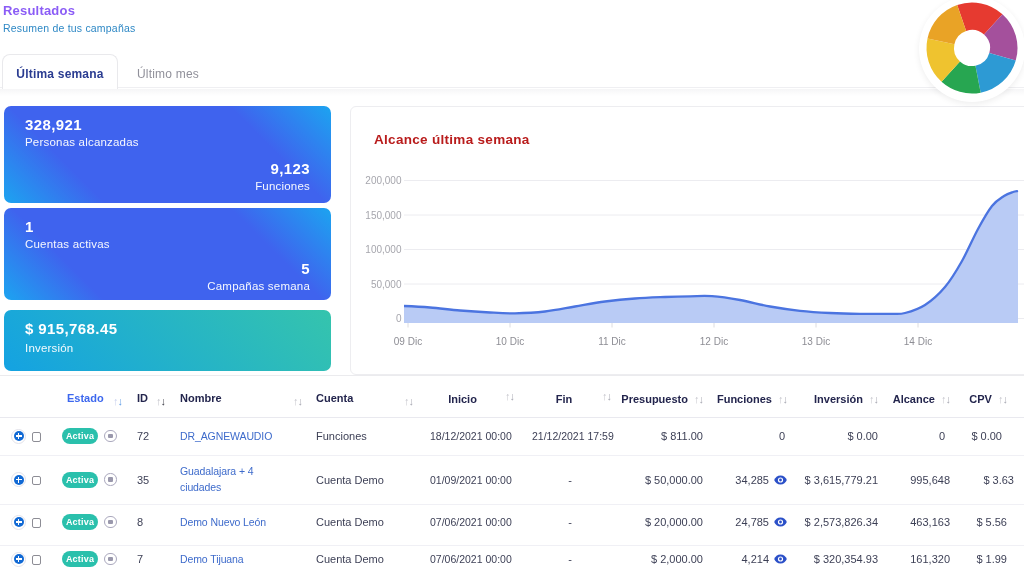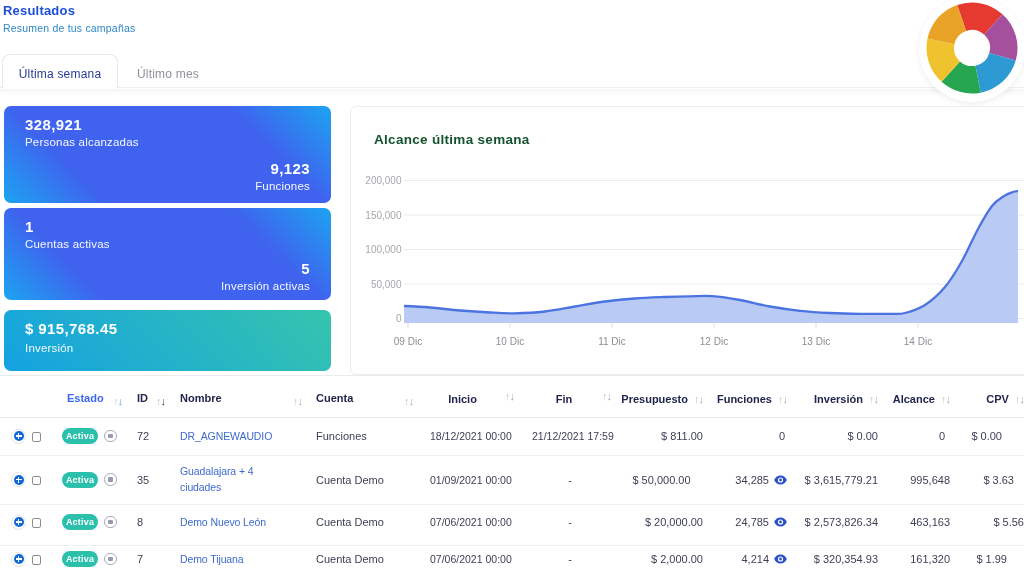--- a/index.html
+++ b/index.html
@@ -2,50 +2,50 @@
 <html><head>
 <meta charset="utf-8">
 <style>
   * { margin:0; padding:0; box-sizing:border-box; }
   html,body { width:1024px; height:569px; overflow:hidden; background:#fff;
     font-family:"Liberation Sans", sans-serif; }
   #page { position:relative; width:1024px; height:569px; background:#fff; }
   .abs { position:absolute; }
 
   
-  .h-title { left:3px; top:3px; font-size:13px; font-weight:bold; color:#1d4ed8; letter-spacing:.2px; }
+  .h-title { left:3px; top:3px; font-size:13px; font-weight:bold; color:#8b5cf6; letter-spacing:.2px; }
   .h-sub   { left:3px; top:22px; font-size:10.5px; color:#2e88c5; letter-spacing:.2px; }
 
   
   .logo-wrap { left:919px; top:-4px; width:106px; height:106px; border-radius:50%;
     background:#fff; box-shadow:0 2px 6px rgba(0,0,0,.07); z-index:30; }
 
   
   .tabbar { left:0; top:54px; width:1024px; height:34px; border-bottom:1px solid #efeff2; background:#fff; }
   .tab-active { left:2px; top:54px; width:116px; height:35px; background:#fff;
     border:1px solid #e9e9ec; border-bottom:none; border-radius:8px 8px 0 0; z-index:5;
-    text-align:center; line-height:39px; font-size:12px; font-weight:normal; color:#2a3c91; letter-spacing:.2px; }
+    text-align:center; line-height:39px; font-size:12px; font-weight:bold; color:#2a3c91; letter-spacing:.2px; }
   .tab-idle { left:118px; top:54px; width:100px; height:34px; text-align:center; line-height:40px;
     font-size:12px; color:#90909a; letter-spacing:.2px; }
 
   .panel-bottom { left:0; top:375px; width:1024px; height:1px; background:#ebebee; }
   .tab-shadow { left:0; top:89px; width:1024px; height:7px;
     background:linear-gradient(rgba(120,120,140,0.07), rgba(120,120,140,0)); }
 
   
   .gcard { left:4px; width:327px; border-radius:7px; color:#fff; }
   .gc-blue { background:linear-gradient(45deg, #1ca4f0 0%, #3f63ee 24%, #3f63ee 76%, #1ca4f0 100%); }
   .gc-teal { background:linear-gradient(45deg, #14a2e2 0%, #35c4ad 100%); }
   .big { position:absolute; font-size:15px; font-weight:bold; letter-spacing:.4px; }
   .sml { position:absolute; font-size:11.5px; letter-spacing:.2px; opacity:.95; }
 
   
   .chart-card { left:350px; top:106px; width:690px; height:269px; background:#fff;
     border:1px solid #ededf0; border-radius:6px; }
-  .chart-title { left:374px; top:132px; font-size:13.5px; font-weight:bold; color:#14532d; letter-spacing:.3px; }
+  .chart-title { left:374px; top:132px; font-size:13.5px; font-weight:bold; color:#b91c1c; letter-spacing:.3px; }
 
   
   table { position:absolute; left:0; top:376px; width:1024px; border-collapse:collapse; table-layout:fixed; }
   th { font-size:11px; font-weight:bold; color:#23254d; height:41px; border-bottom:1px solid #e9e9ef;
        vertical-align:middle; white-space:nowrap; padding-top:6px; }
   td.icell { text-align:left; padding-left:11px; } td { font-size:11px; color:#3c3f55; vertical-align:middle; white-space:nowrap; border-bottom:1px solid #f0f0f5; }
   .arr { font-size:11px; color:#a9aab8; letter-spacing:-1px; margin-left:3px; }
   .arr .u { color:#c6c6cd; } .arr .d { color:#a9aab4; }
   .tl { text-align:left; } .tr-a { text-align:right; } .tc { text-align:center; }
   .name { color:#3e6bcb; font-size:10.5px; letter-spacing:-0.1px; }
@@ -75,21 +75,21 @@
   <div class="abs gcard gc-blue" style="top:106px; height:97px;">
     <div class="big" style="left:21px; top:10px;">328,921</div>
     <div class="sml" style="left:21px; top:30px;">Personas alcanzadas</div>
     <div class="big" style="right:21px; top:54px;">9,123</div>
     <div class="sml" style="right:21px; top:74px;">Funciones</div>
   </div>
   <div class="abs gcard gc-blue" style="top:208px; height:92px;">
     <div class="big" style="left:21px; top:10px;">1</div>
     <div class="sml" style="left:21px; top:30px;">Cuentas activas</div>
     <div class="big" style="right:21px; top:52px;">5</div>
-    <div class="sml" style="right:21px; top:72px;">Inversión activas</div>
+    <div class="sml" style="right:21px; top:72px;">Campañas semana</div>
   </div>
   <div class="abs gcard gc-teal" style="top:310px; height:61px;">
     <div class="big" style="left:21px; top:10px;">$ 915,768.45</div>
     <div class="sml" style="left:21px; top:32px;">Inversión</div>
   </div>
 
   <div class="abs chart-card"></div>
   <div class="abs chart-title">Alcance última semana</div>
   <svg class="abs" style="left:350px; top:160px; z-index:2;" width="674" height="200" viewBox="350 160 674 200">
     <g stroke="#ececf0" stroke-width="1">
@@ -160,21 +160,21 @@
         <th class="tl" style="padding-left:17px; color:#3d68ee;"><span class="arr" style="float:right; margin-top:3px; margin-right:8px; "><span style="color:#c8d0ee;">↑</span><span style="color:#64a0e8;">↓</span></span>Estado</th>
         <th class="tl" style="padding-left:7px;"><span class="arr" style="float:right; margin-top:3px; margin-right:10px; "><span style="color:#c3c3ca;">↑</span><span style="color:#41414b;">↓</span></span>ID</th>
         <th class="tl" style="padding-left:5px;">Nombre <span class="arr" style="float:right; margin-top:3px; margin-right:8px;"><span class="u">↑</span><span class="d">↓</span></span></th>
         <th class="tl" style="padding-left:6px;">Cuenta <span class="arr" style="float:right; margin-top:3px; margin-right:12px;"><span class="u">↑</span><span class="d">↓</span></span></th>
         <th class="tc" style="padding-right:20px; position:relative;"><span class="arr" style="position:absolute; right:6px; top:14px;"><span class="u">↑</span><span class="d">↓</span></span>Inicio</th>
         <th class="tc" style="padding-right:12px; position:relative;"><span class="arr" style="position:absolute; right:9px; top:14px;"><span class="u">↑</span><span class="d">↓</span></span>Fin</th>
         <th class="tr-a" style="padding-right:4px;margin-left:28px;">Presupuesto <span class="arr"><span class="u">↑</span><span class="d">↓</span></span></th>
         <th class="tr-a" style="padding-right:3px;">Funciones <span class="arr"><span class="u">↑</span><span class="d">↓</span></span></th>
         <th class="tr-a" style="padding-right:3px;">Inversión <span class="arr"><span class="u">↑</span><span class="d">↓</span></span></th>
         <th class="tr-a" style="padding-right:4px;">Alcance <span class="arr"><span class="u">↑</span><span class="d">↓</span></span></th>
-        <th class="tr-a" style="">CPV <span class="arr"><span class="u">↑</span><span class="d">↓</span></span></th>
+        <th class="tr-a" style="padding-right:17px;">CPV <span class="arr"><span class="u">↑</span><span class="d">↓</span></span></th>
       </tr>
     </thead>
     <tbody>
       <tr style="height:38px;">
         <td class="icell"><span class="plus-o"><span class="plus-i"></span></span></td>
         <td style="padding-left:3.5px;"><span class="cbx"></span></td>
         <td style="padding-left:12px;"><span class="pill">Activa</span>&nbsp;<span class="stop-o"></span></td>
         <td style="padding-left:7px;">72</td>
         <td style="padding-left:5px;" class="name">DR_AGNEWAUDIO</td>
         <td style="padding-left:6px;">Funciones</td>
@@ -188,21 +188,21 @@
       </tr>
       <tr style="height:49px;">
         <td class="icell"><span class="plus-o"><span class="plus-i"></span></span></td>
         <td style="padding-left:3.5px;"><span class="cbx"></span></td>
         <td style="padding-left:12px;"><span class="pill">Activa</span>&nbsp;<span class="stop-o"></span></td>
         <td style="padding-left:7px;">35</td>
         <td style="padding-left:5px; line-height:15.5px;" class="name">Guadalajara + 4<br>ciudades</td>
         <td style="padding-left:6px;">Cuenta Demo</td>
         <td style="padding-left:5px; font-size:10.5px;">01/09/2021 00:00</td>
         <td class="tc">-</td>
-        <td class="tr-a" style="padding-right:4px;text-align:center;">$ 50,000.00</td>
+        <td class="tr-a" style="padding-right:4px;">$ 50,000.00</td>
         <td class="tr-a" style="padding-right:3px;">34,285<svg class="eye" width="13" height="10" viewBox="0 0 13 10">
               <path d="M6.5 0.5 C3.5 0.5 1.2 2.6 0.2 5 C1.2 7.4 3.5 9.5 6.5 9.5 C9.5 9.5 11.8 7.4 12.8 5 C11.8 2.6 9.5 0.5 6.5 0.5 Z" fill="#2b50c8"></path>
               <circle cx="6.5" cy="5" r="2.6" fill="#fff"></circle>
               <circle cx="6.5" cy="5" r="1.4" fill="#2b50c8"></circle>
             </svg></td>
         <td class="tr-a" style="padding-right:3px;">$ 3,615,779.21</td>
         <td class="tr-a" style="padding-right:4px;">995,648</td>
         <td class="tr-a" style="padding-right:10px;">$ 3.63</td>
       </tr>
       <tr style="height:41px;" class="r3">
@@ -215,21 +215,21 @@
         <td style="padding-left:5px; font-size:10.5px;">07/06/2021 00:00</td>
         <td class="tc">-</td>
         <td class="tr-a" style="padding-right:4px;">$ 20,000.00</td>
         <td class="tr-a" style="padding-right:3px;">24,785<svg class="eye" width="13" height="10" viewBox="0 0 13 10">
               <path d="M6.5 0.5 C3.5 0.5 1.2 2.6 0.2 5 C1.2 7.4 3.5 9.5 6.5 9.5 C9.5 9.5 11.8 7.4 12.8 5 C11.8 2.6 9.5 0.5 6.5 0.5 Z" fill="#2b50c8"></path>
               <circle cx="6.5" cy="5" r="2.6" fill="#fff"></circle>
               <circle cx="6.5" cy="5" r="1.4" fill="#2b50c8"></circle>
             </svg></td>
         <td class="tr-a" style="padding-right:3px;">$ 2,573,826.34</td>
         <td class="tr-a" style="padding-right:4px;">463,163</td>
-        <td class="tr-a" style="">$ 5.56</td>
+        <td class="tr-a" style="padding-right:17px;">$ 5.56</td>
       </tr>
       <tr style="height:28px;">
         <td class="icell"><span class="plus-o"><span class="plus-i"></span></span></td>
         <td style="padding-left:3.5px;"><span class="cbx"></span></td>
         <td style="padding-left:12px;"><span class="pill">Activa</span>&nbsp;<span class="stop-o"></span></td>
         <td style="padding-left:7px;">7</td>
         <td style="padding-left:5px;" class="name">Demo Tijuana</td>
         <td style="padding-left:6px;">Cuenta Demo</td>
         <td style="padding-left:5px; font-size:10.5px;">07/06/2021 00:00</td>
         <td class="tc">-</td>

